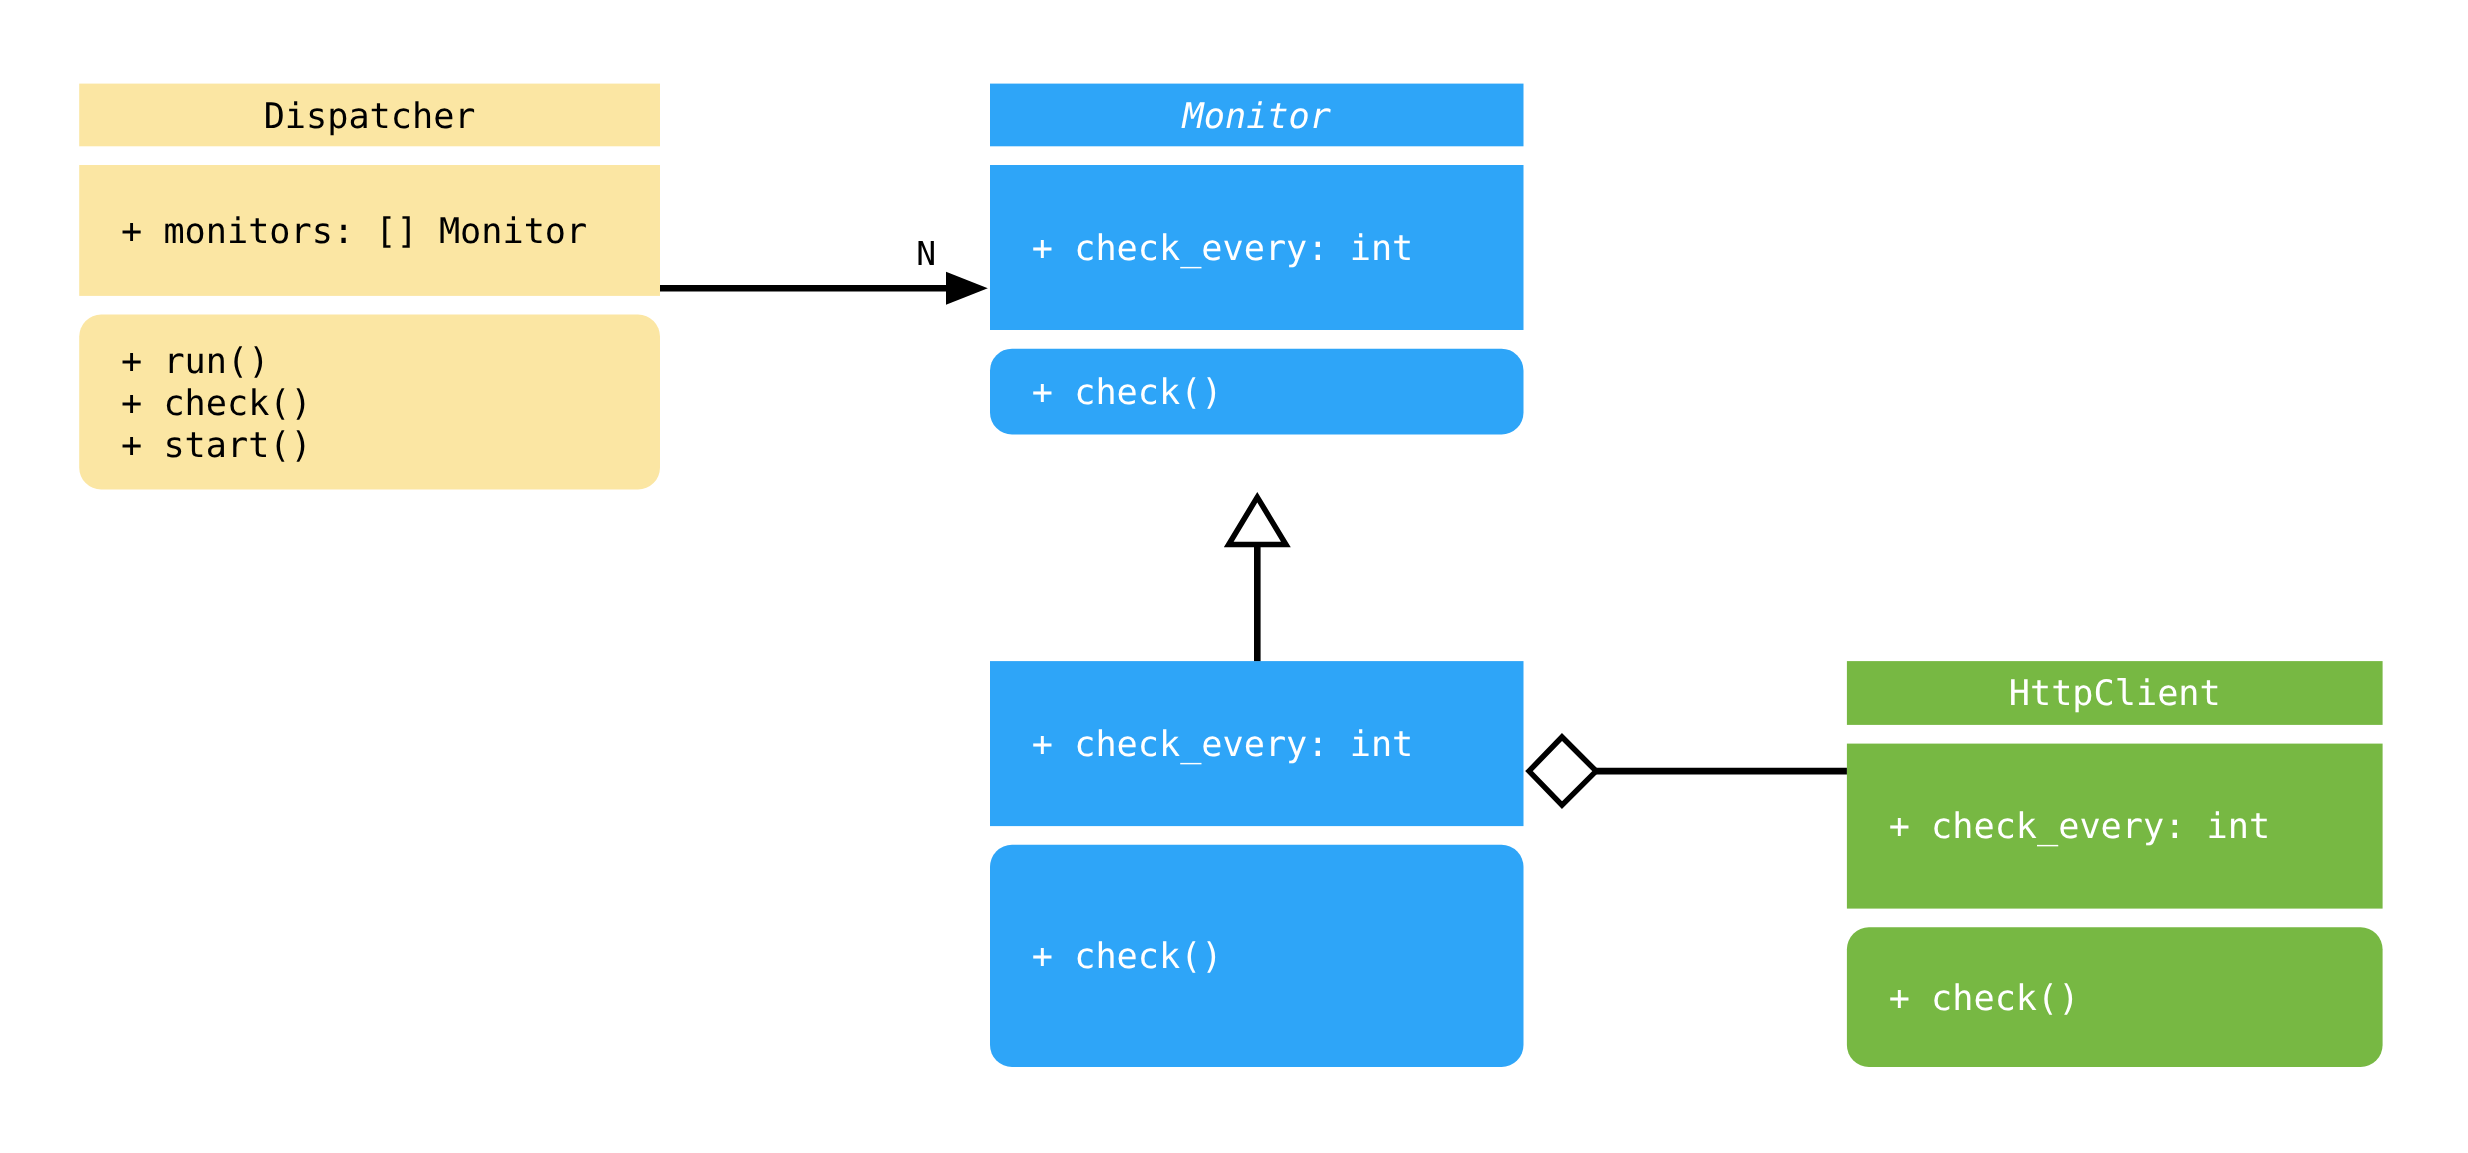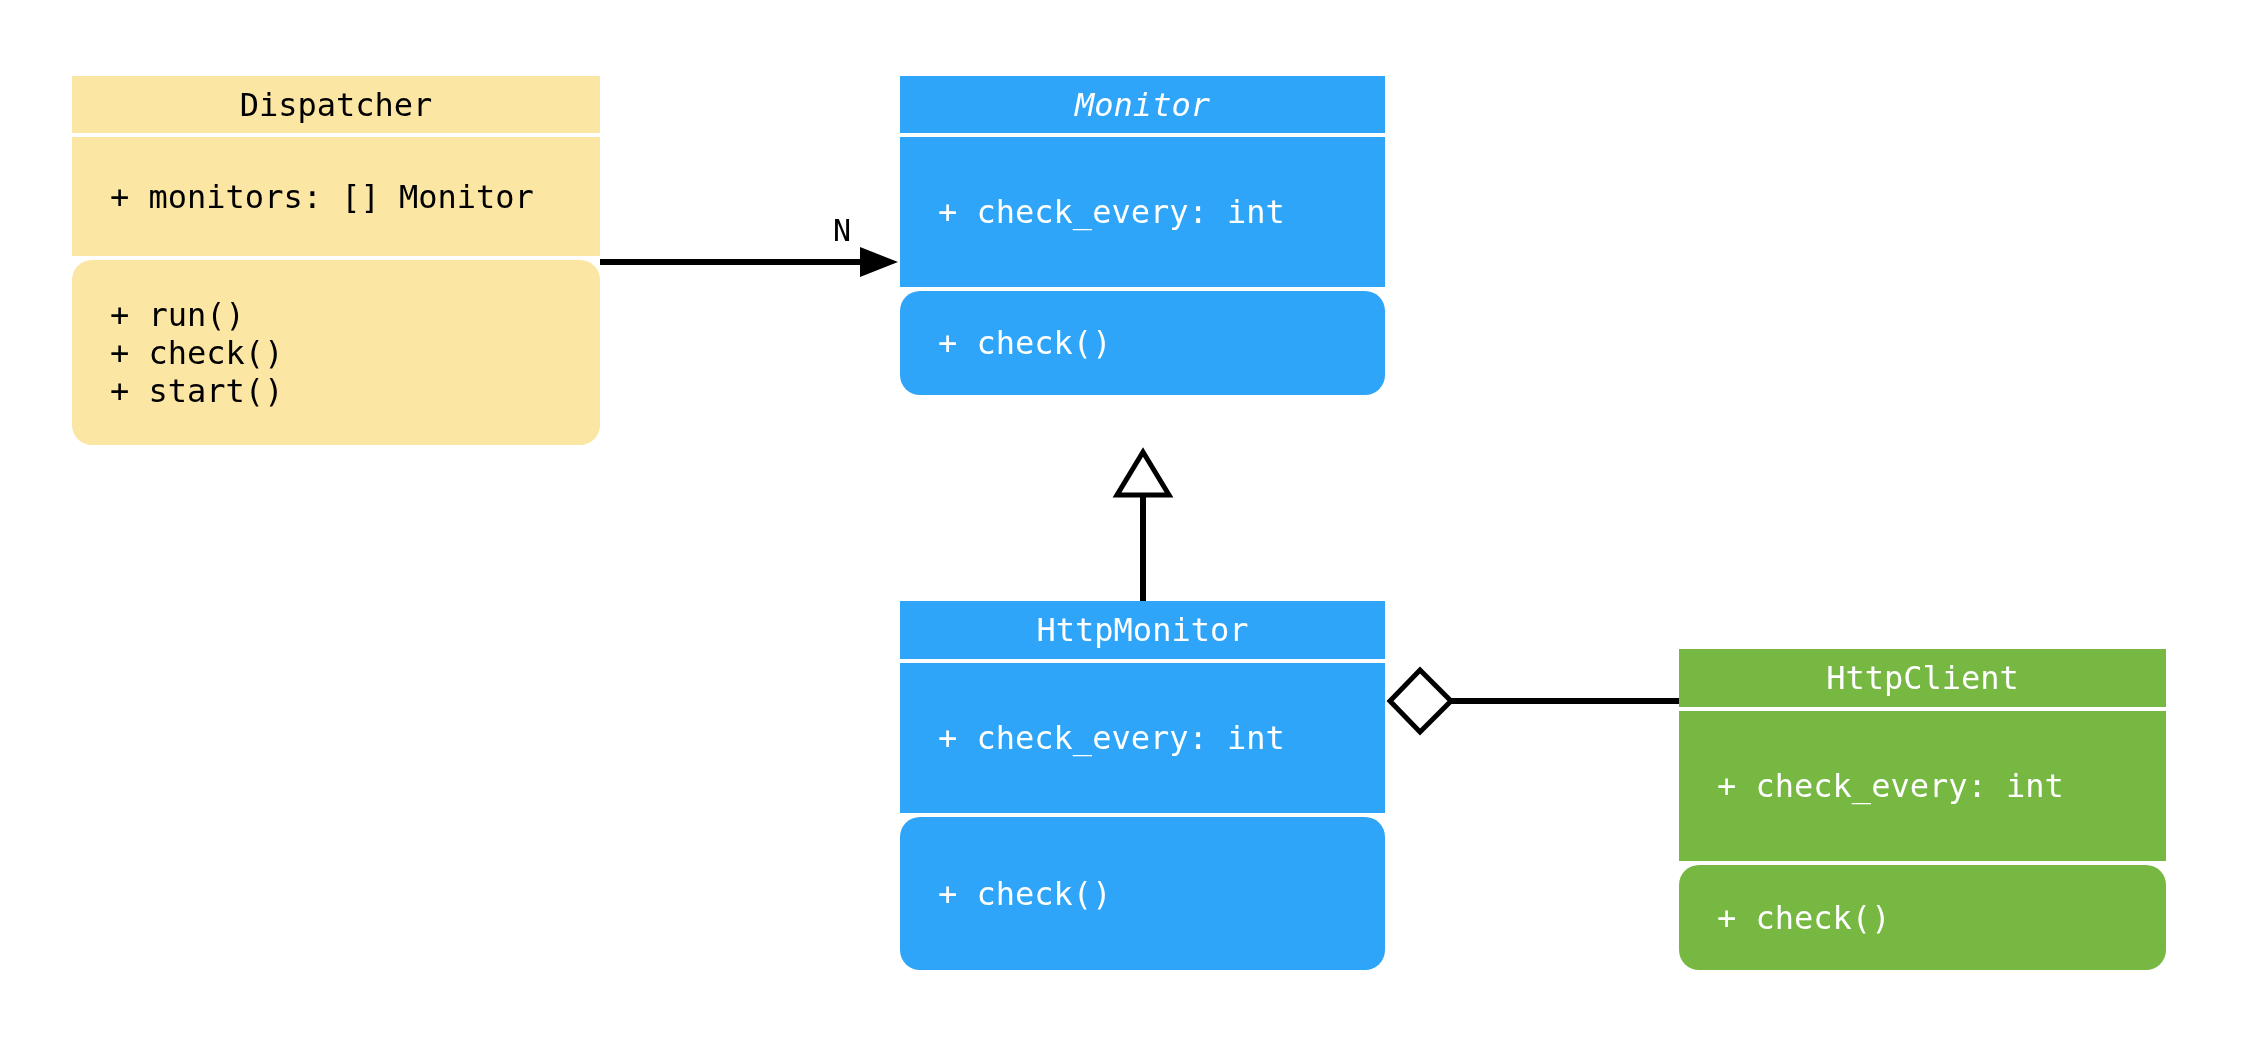--- a/index.html
+++ b/index.html
@@ -20,21 +20,21 @@
     left: 0;
     top: 0;
     width: 2244px;
     height: 1048px;
     pointer-events: none;
   }
   .uml-class {
     position: absolute;
     display: flex;
     flex-direction: column;
-    gap: 4px;
+    gap: 17px;
   }
   .compartment {
     flex: none;
     display: flex;
     flex-direction: column;
     justify-content: center;
     padding: 0 38px;
     box-sizing: border-box;
     font-size: 32px;
     line-height: 38px;
@@ -56,21 +56,21 @@
 
   
   #class-dispatcher  { left: 72px;   top: 76px;  width: 528px; height: 369px; }
   #class-dispatcher  .attrs { height: 119px; }
   #class-monitor     { left: 900px;  top: 76px;  width: 485px; height: 319px; }
   #class-monitor     .attrs { height: 150px; }
   #class-httpmonitor { left: 900px;  top: 601px; width: 485px; height: 369px; }
   #class-httpmonitor .title { height: 58px; }
   #class-httpmonitor .attrs { height: 150px; }
   #class-httpclient  { left: 1679px; top: 601px; width: 487px; height: 369px; }
-  #class-httpclient  .title { height: 58px; margin-top: 48px; }
+  #class-httpclient  .title { height: 58px; }
   #class-httpclient  .attrs { height: 150px; }
 
   .edge-label {
     font-family: "DejaVu Sans Mono", "Liberation Mono", monospace;
     font-size: 30px;
     fill: #000000;
   }
 </style>
 </head>
 <body>
@@ -93,21 +93,20 @@
     <div class="compartment title italic">Monitor</div>
     <div class="compartment attrs">
       <div>+ check_every: int</div>
     </div>
     <div class="compartment methods">
       <div>+ check()</div>
     </div>
   </div>
 
   <div class="uml-class c-blue" id="class-httpmonitor">
-    <div class="compartment title">HttpMonitor</div>
     <div class="compartment attrs">
       <div>+ check_every: int</div>
     </div>
     <div class="compartment methods">
       <div>+ check()</div>
     </div>
   </div>
 
   <div class="uml-class c-green" id="class-httpclient">
     <div class="compartment title">HttpClient</div>

